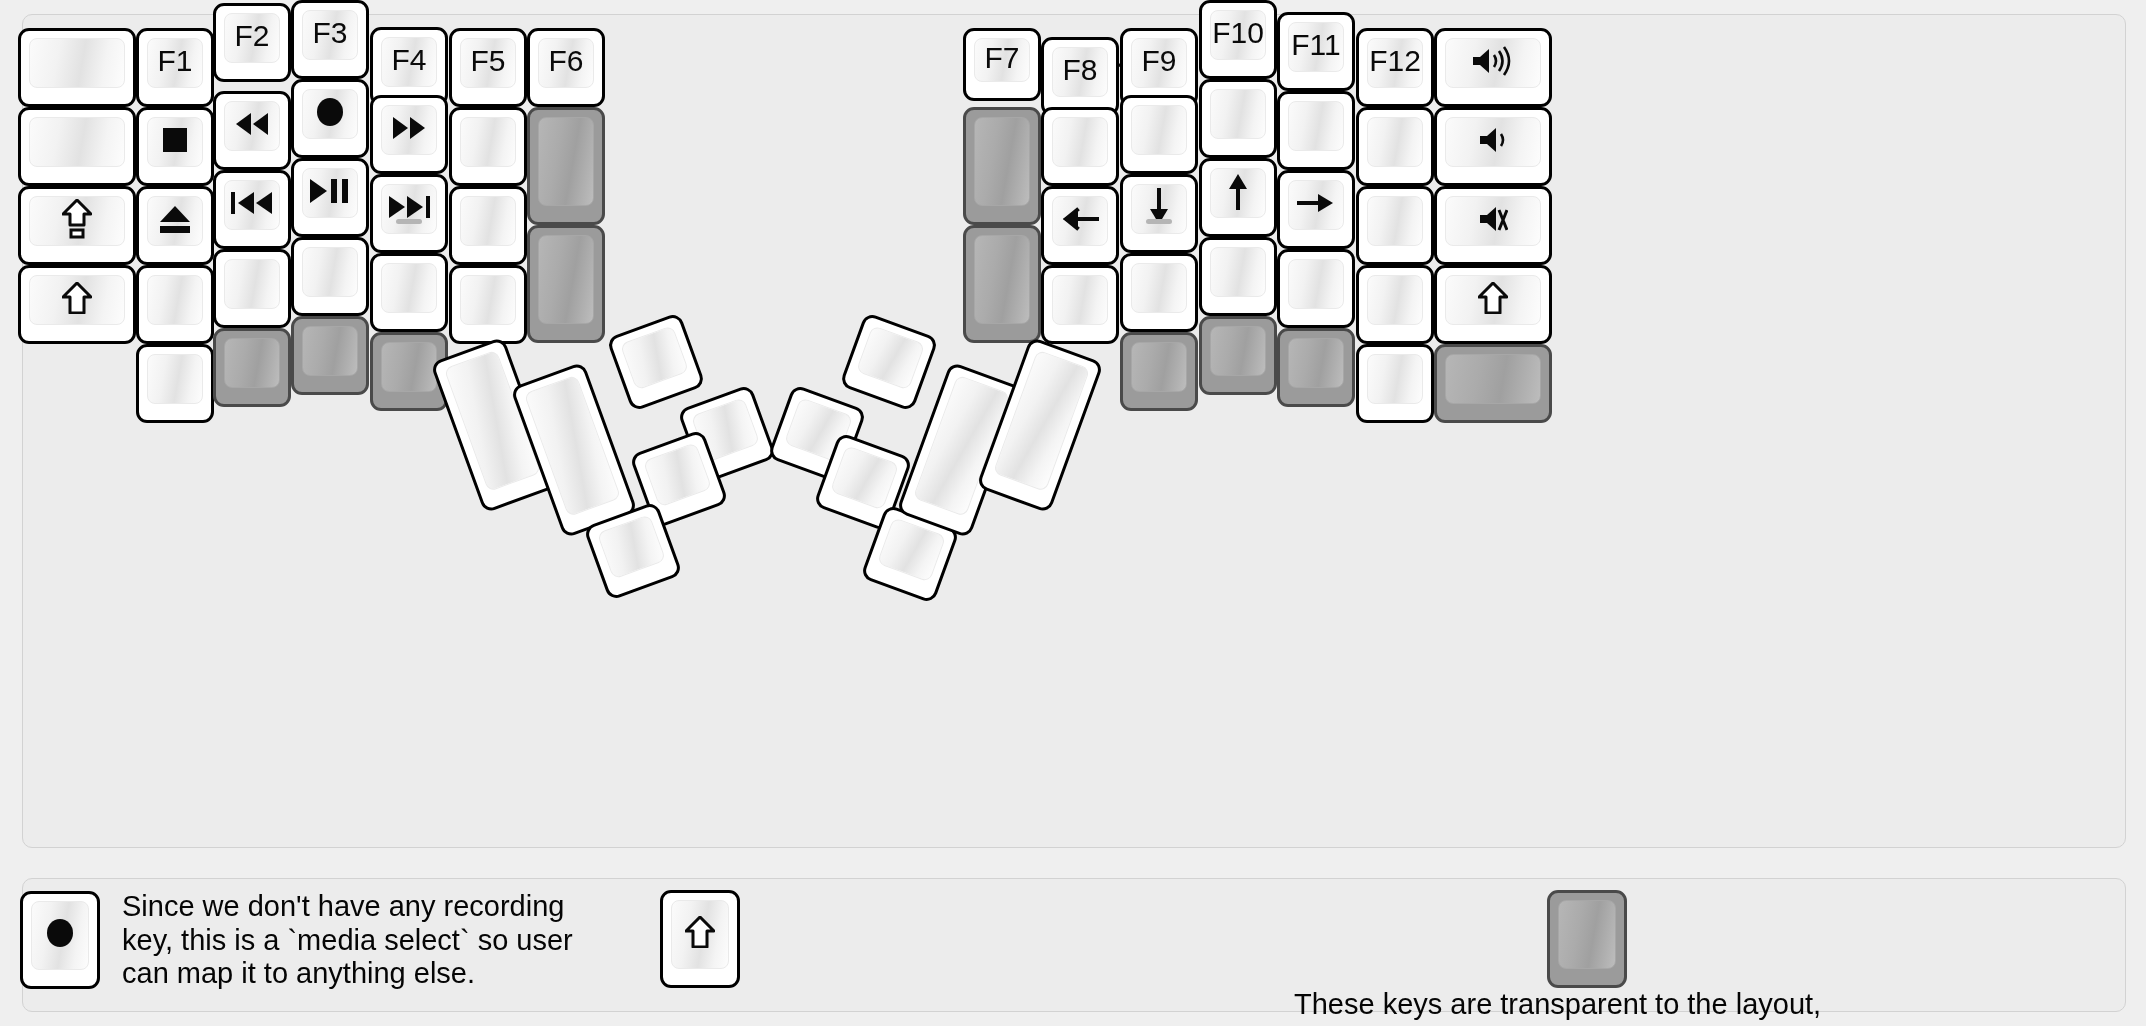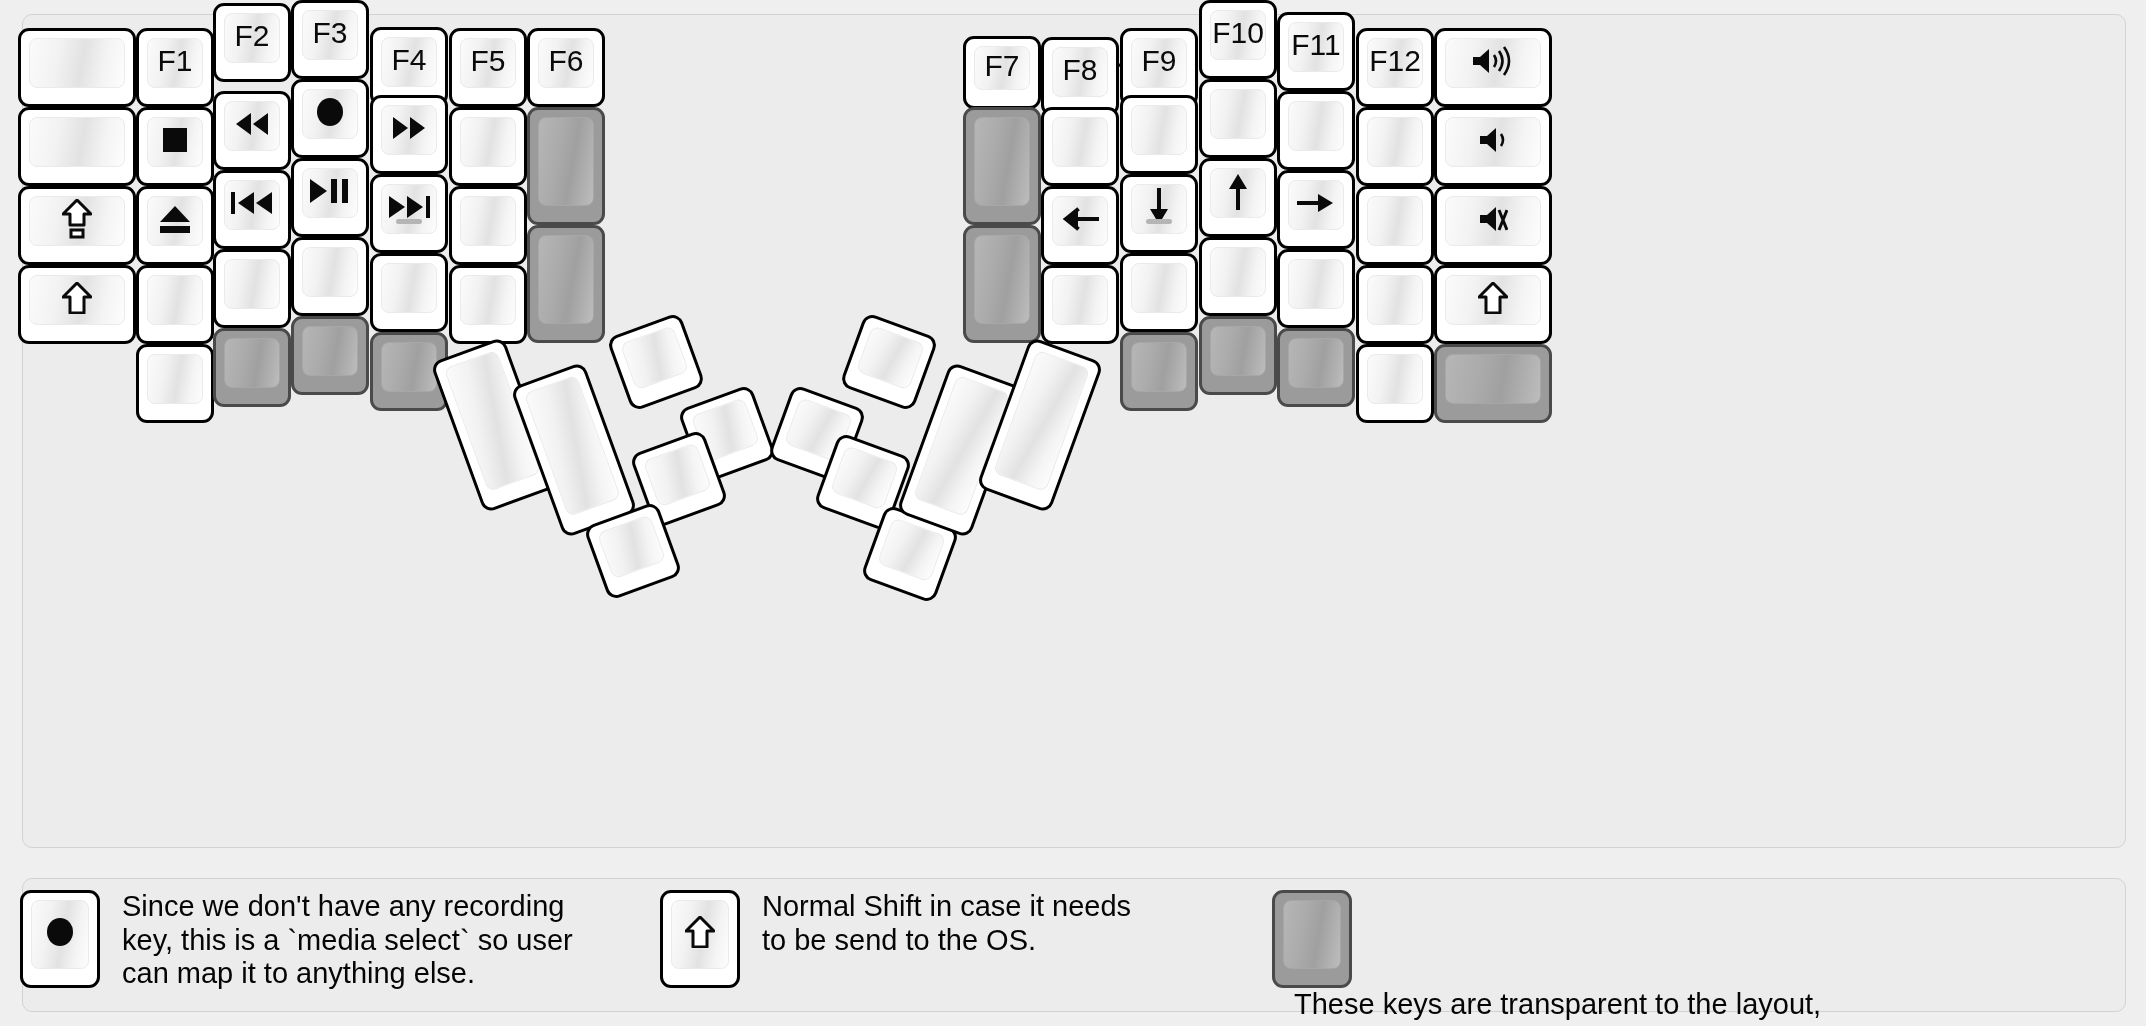--- a/index.html
+++ b/index.html
@@ -74,21 +74,21 @@
     left:50%;transform:translateX(-50%);
     bottom:26px;
     width:26px;height:5px;border-radius:3px;
     background:#b5b5b5;
   }
 
   
   svg{display:block;}
 
   
-  .leg{position:absolute;display:flex;align-items:flex-start;}
+  .leg{position:absolute;display:flex;align-items:center;}
   .leg .keybox{position:relative;flex:none;}
   .leg .txt{
     margin-left:22px;
     font-size:29px;
     line-height:1.16;
     color:#050505;
     white-space:pre-line;
   }
 </style>
 </head>
@@ -291,21 +291,21 @@
         <div class="key" style="width: 78px; height: 78px; left: 640px; top: 440px; transform: rotate(-20deg);">
           <div class="face"></div>
         </div>
         <div class="key" style="width: 78px; height: 78px; left: 594px; top: 512px; transform: rotate(-20deg);">
           <div class="face"></div>
         </div>
       </div>
     </div>
   <div id="right-half">
       <div>
-        <div class="key" style="width: 78px; height: 73px; left: 963px; top: 36px;">
+        <div class="key" style="width: 78px; height: 73px; left: 963px; top: 28px;">
           <div class="face"></div>
           <span class="lbl">F7</span>
         </div>
         <div class="key transparent" style="width: 78px; height: 118px; left: 963px; top: 107px;">
           <div class="face"></div>
         </div>
         <div class="key transparent" style="width: 78px; height: 118px; left: 963px; top: 225px;">
           <div class="face"></div>
         </div>
       </div>
@@ -504,22 +504,20 @@
         <div class="keybox" style="width: 80px; height: 98px;">
           <div class="key" style="width: 80px; height: 98px; left: 0px; top: 0px; position: absolute;">
             <div class="face"></div>
             <span class="glyph">
               <svg width="30" height="32" viewBox="0 0 30 32" fill="#0a0a0a">
                 <path d="M15 1 L29 15 L22 15 L22 31 L8 31 L8 15 L1 15 Z" fill="#ffffff" stroke="#0a0a0a" stroke-width="3" stroke-linejoin="round"></path>
               </svg>
             </span>
           </div>
         </div>
-        <div class="txt">Normal Shift in case it needs
-to be send to the OS.</div>
       </div>
       <div class="leg" style="left: 1272px; top: 890px; flex-direction: column;">
         <div class="keybox" style="width: 80px; height: 98px;">
           <div class="key transparent" style="width: 80px; height: 98px; left: 0px; top: 0px; position: absolute;">
             <div class="face"></div>
           </div>
         </div>
         <div class="txt">These keys are transparent to the layout,
 meaning that when you press them is the same
 as pressing this key on the previous layer.</div>

